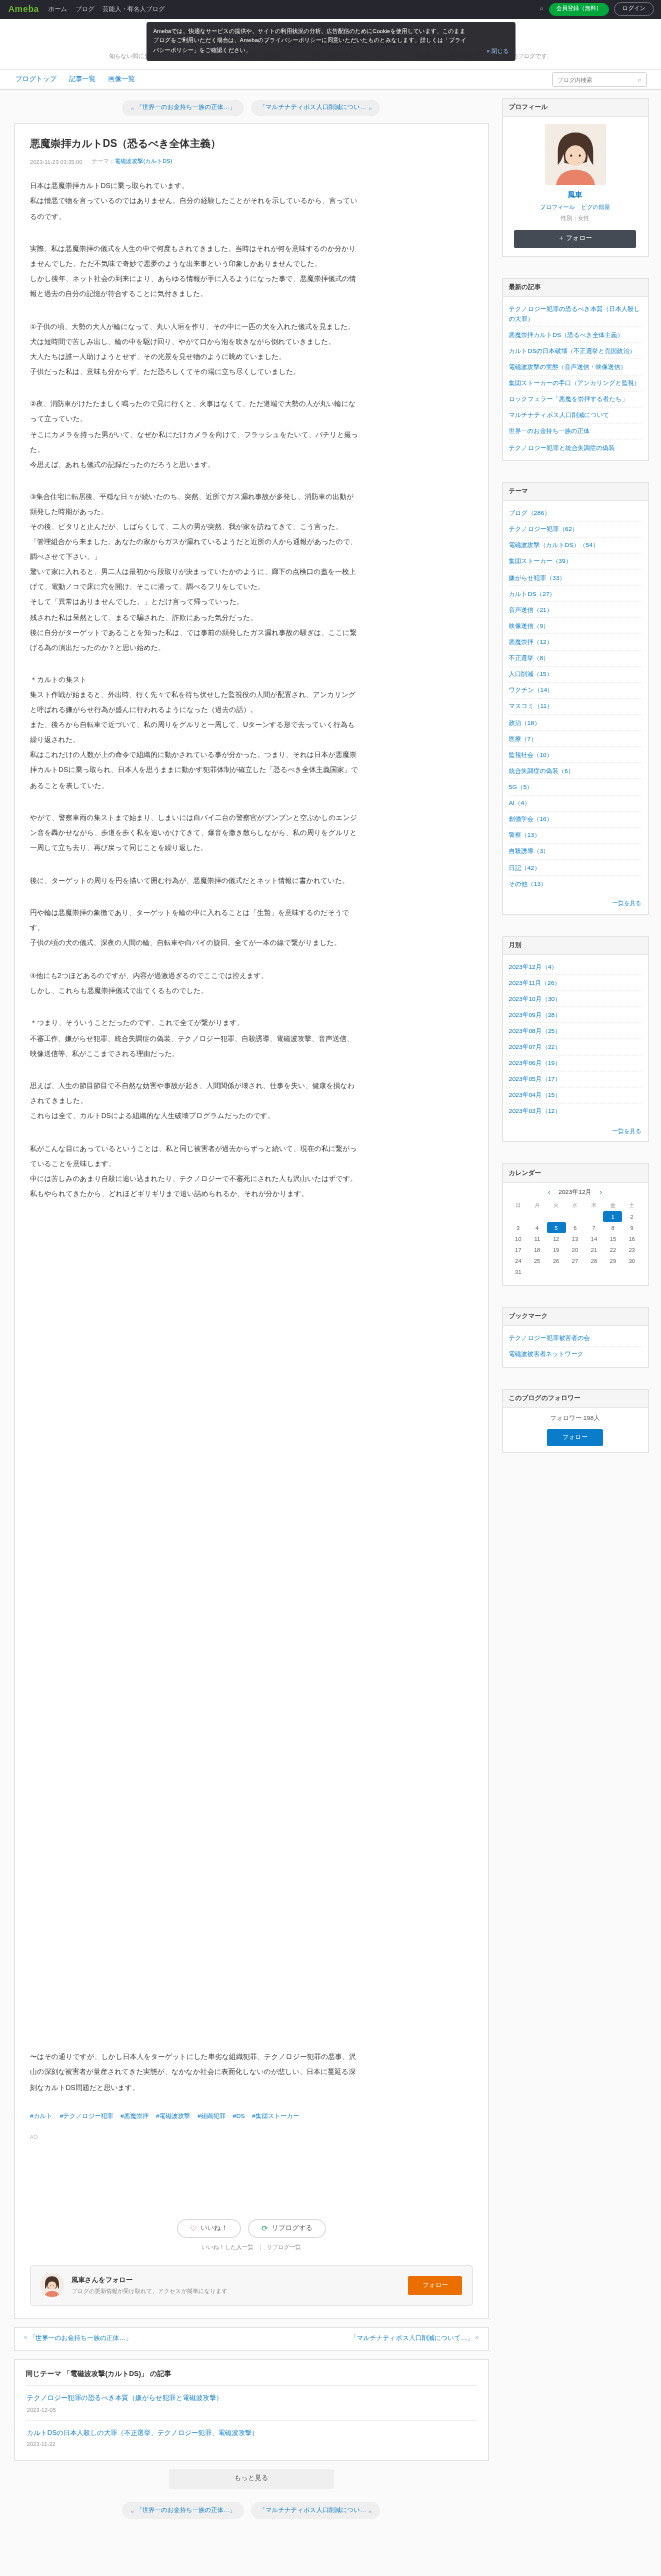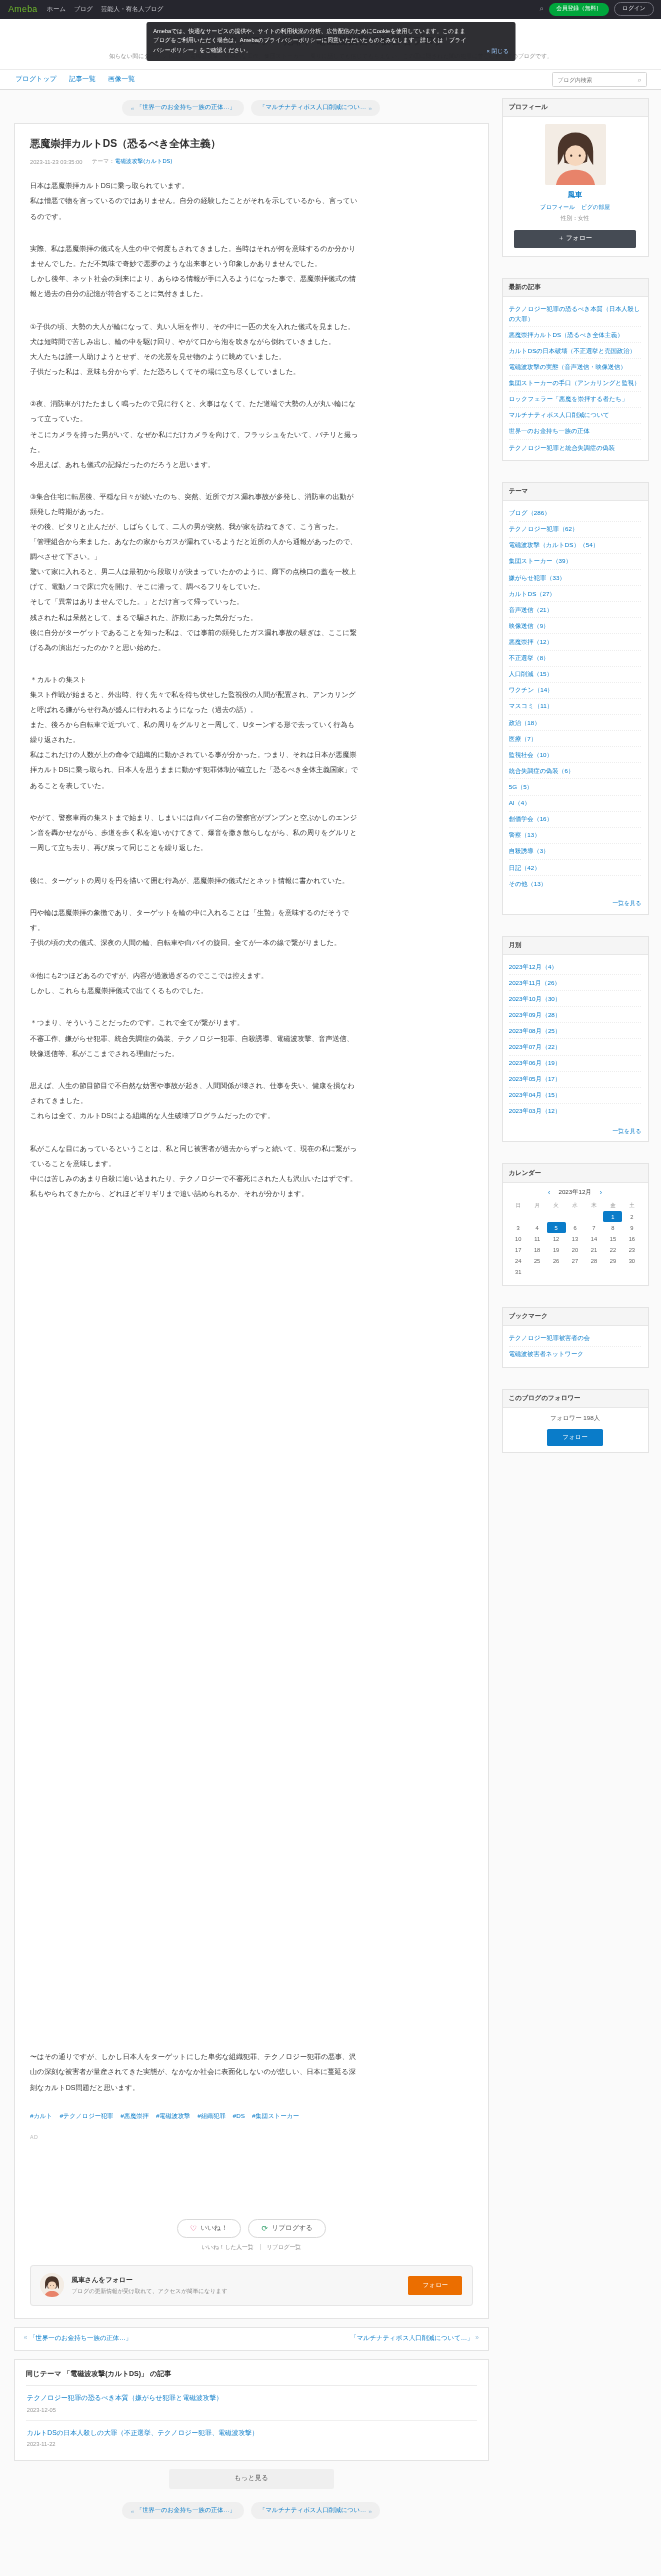--- a/index.html
+++ b/index.html
@@ -11,21 +11,21 @@
     font-family: "Liberation Sans", "DejaVu Sans", sans-serif;
     color: #333;
   }
   a { text-decoration: none; }
 
   
   .topbar {
     height: 18.5px; background: #26262e; display: flex; align-items: center;
     padding: 0 8.2px; gap: 9.3px; flex-shrink: 0;
   }
-  .topbar .logo { color: #6fba2c; font-weight: normal; font-size: 8.8px; letter-spacing: 0.3px; cursor: pointer; }
+  .topbar .logo { color: #6fba2c; font-weight: bold; font-size: 8.8px; letter-spacing: 0.3px; cursor: pointer; }
   .topbar-nav { display: flex; gap: 8.2px; }
   .topbar-nav span { color: #c9c9cf; font-size: 6.2px; cursor: pointer; }
   .topbar-right { margin-left: auto; display: flex; align-items: center; gap: 5.2px; }
   .topbar-search-icon { color: #aeaeb6; font-size: 7.7px; cursor: pointer; }
   .btn-signup { background: #00a63c; color: #fff; font-size: 5.7px; border: none; border-radius: 6.7px; padding: 2.6px 7.2px; cursor: pointer; }
   .btn-login { background: transparent; color: #e2e2e6; font-size: 5.7px; border: 0.5px solid #6a6a74; border-radius: 6.7px; padding: 2.1px 7.2px; cursor: pointer; }
 
   
   .notice {
     position: absolute; top: 21.6px; left: 50%; transform: translateX(-50%);

